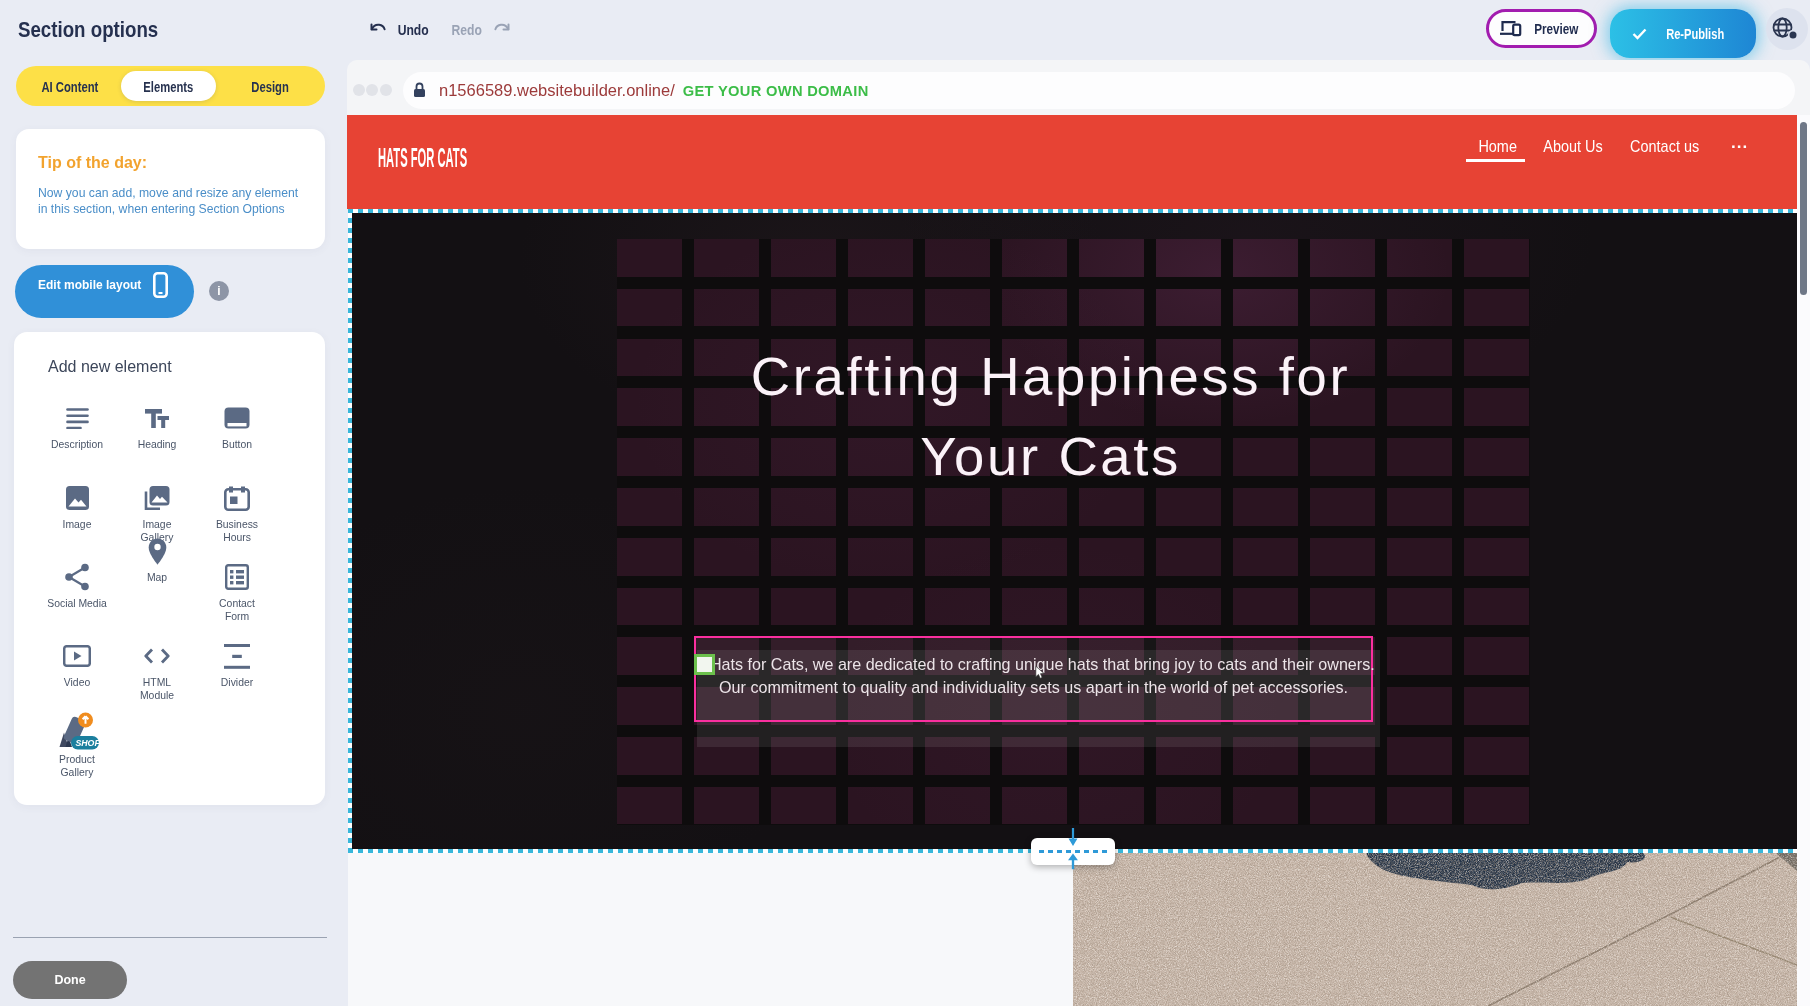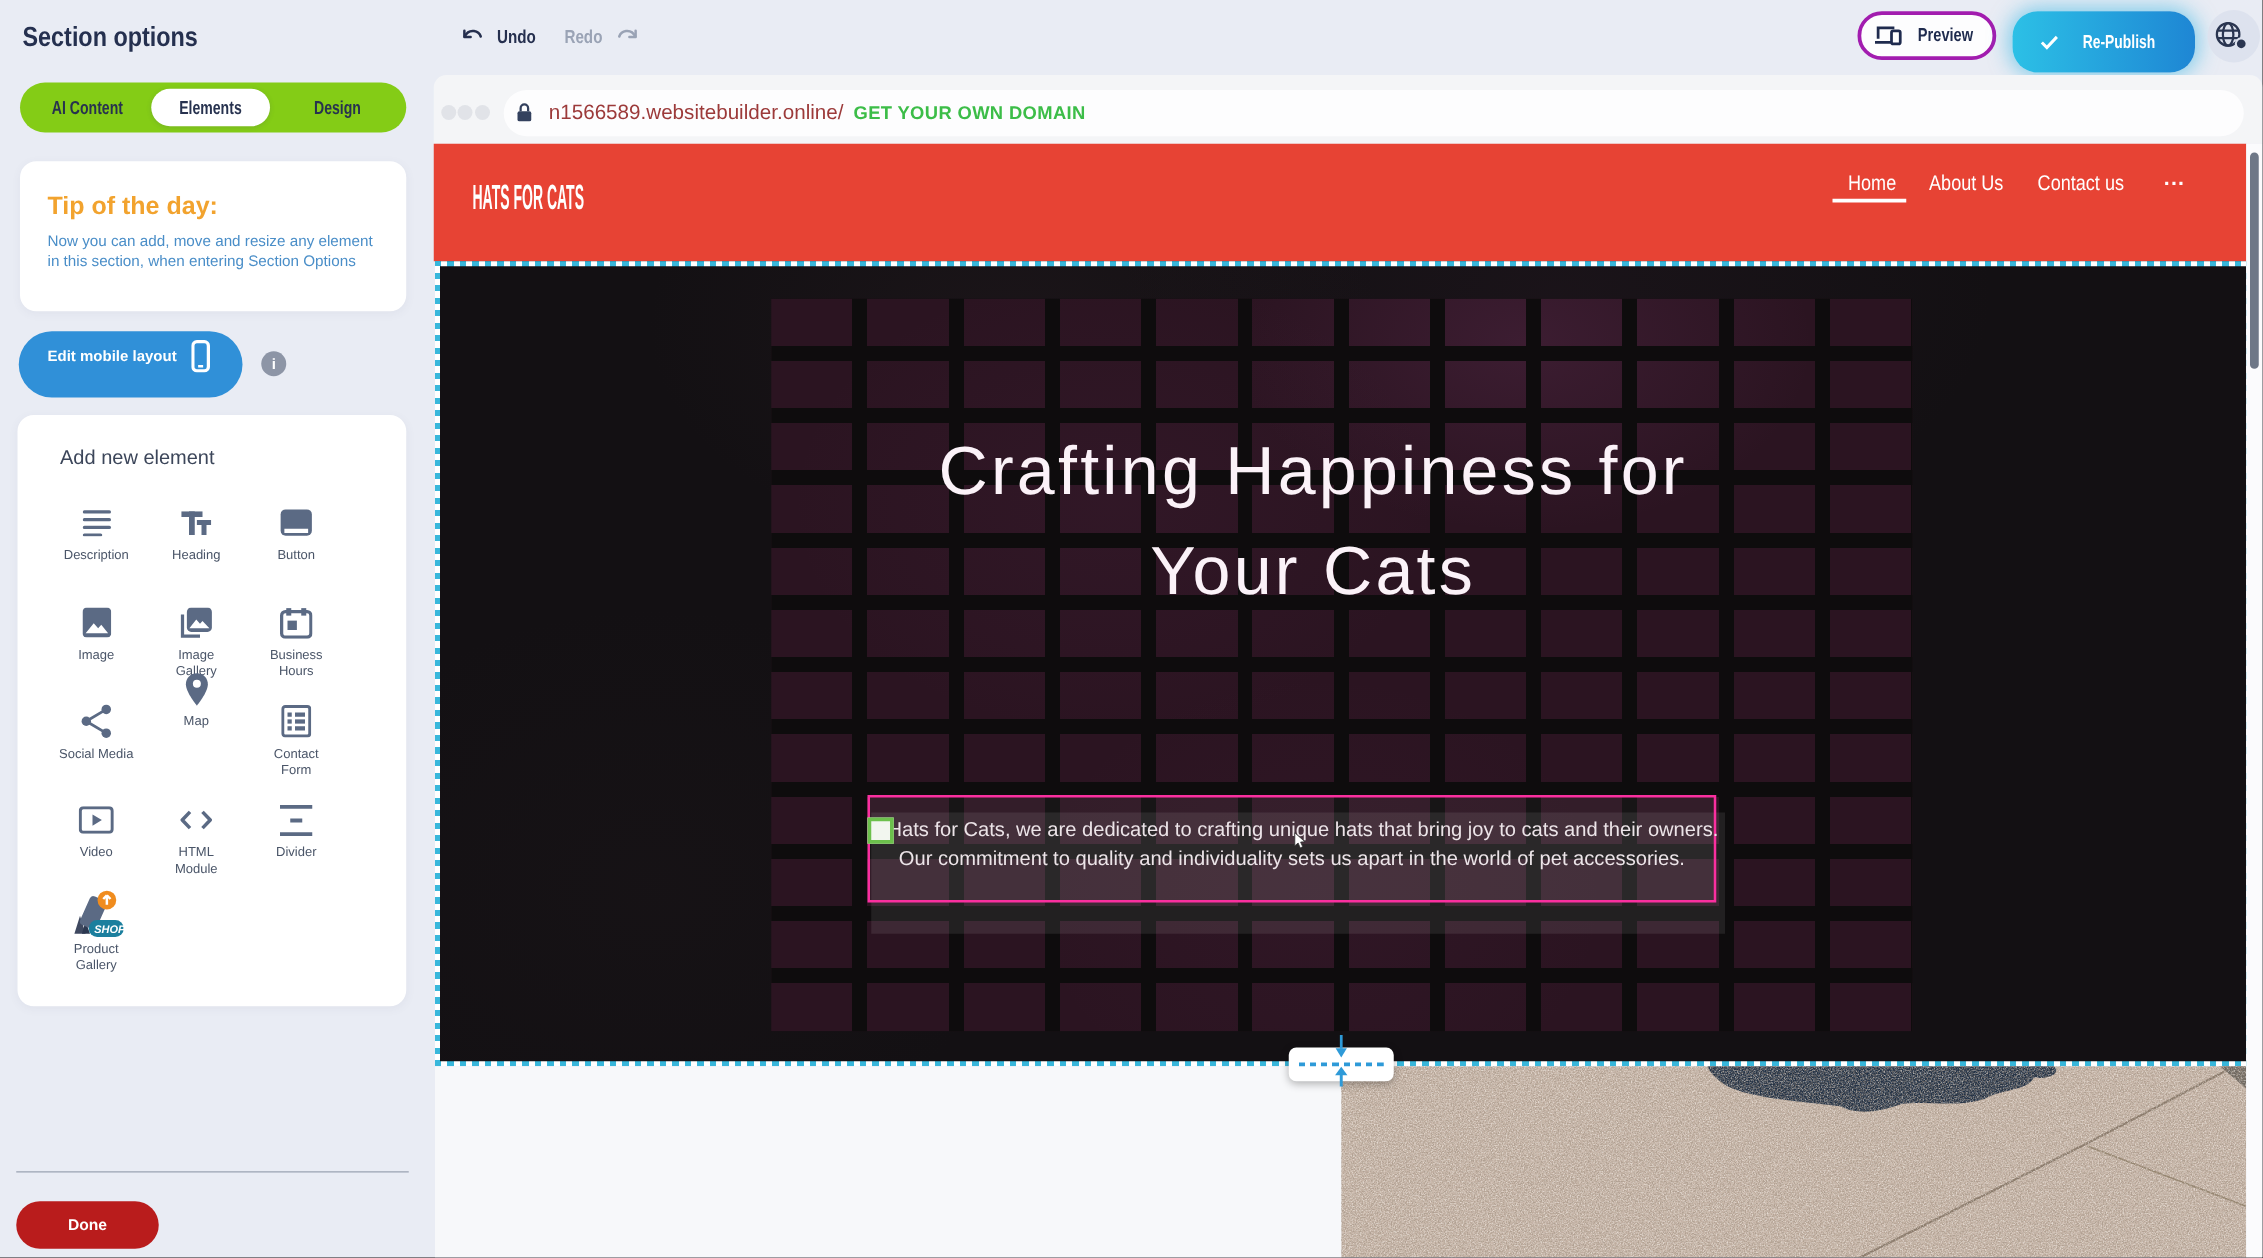--- a/index.html
+++ b/index.html
@@ -13,39 +13,39 @@
 #undoredo .lbl { font-size:15px; font-weight:bold; transform:scaleX(0.81); }
 #undoredo .grey { color:#9aa3b5; }
 .pillbtn { border-radius:20px; display:flex; align-items:center; justify-content:center; }
 #previewbtn { left:1486px; top:9px; width:111px; height:39px; background:#fdfdfe; border:3px solid #a21caf; }
 #previewbtn span { font-size:15px; font-weight:bold; color:#1f2b4e; margin-left:6px; transform:scaleX(0.78); }
 #republish { left:1610px; top:9px; width:146px; height:49px; background:linear-gradient(90deg,#2cc0e6,#1e86d4); box-shadow:0 0 16px 3px rgba(41,178,226,0.55); }
 #republish span { font-size:15px; font-weight:bold; color:#fff; margin-left:9px; transform:scaleX(0.74); }
 #globebtn { left:1766px; top:8px; width:42px; height:42px; border-radius:50%; background:#dde2ee; display:flex; align-items:center; justify-content:center; }
 
 
-#tabs { left:16px; top:66px; width:309px; height:40px; background:#84cc16; border-radius:20px; }
+#tabs { left:16px; top:66px; width:309px; height:40px; background:#fde047; border-radius:20px; }
 #tabs .tab { position:absolute; top:0; height:40px; display:flex; align-items:center; justify-content:center; font-size:15px; font-weight:bold; color:#27324f; }
 #tabs .tab span { transform:scaleX(0.75); }
 #tab-ai { left:0; width:107px; }
 #tabs #tab-el { left:105px; width:95px; height:30px; top:5px; background:#fff; border-radius:15px; box-shadow:0 1px 4px rgba(60,70,100,0.18); }
 #tab-de { left:200px; width:109px; }
 #tipcard { left:16px; top:129px; width:309px; height:120px; background:#fff; border-radius:13px; box-shadow:0 2px 8px rgba(80,90,120,0.06); }
-#tiptitle { left:38px; top:154px; font-size:20px; font-weight:bold; color:#f2a32e; }
+#tiptitle { left:38px; top:154px; font-size:16px; font-weight:bold; color:#f2a32e; }
 #tipbody { left:38px; top:186px; font-size:12.2px; line-height:15.7px; color:#4a8ec8; }
 #editmob { left:15px; top:265px; width:179px; height:53px; background:#3090d8; border-radius:26.5px; justify-content:space-between; padding:0 26px 13px 23px; }
 #editmob span { font-size:12px; font-weight:bold; color:#fff; }
 #infoc { left:209px; top:281px; width:20px; height:20px; border-radius:50%; background:#8d95a6; color:#fff; font-size:12px; font-weight:bold; display:flex; align-items:center; justify-content:center; }
 #elcard { left:14px; top:332px; width:311px; height:473px; background:#fff; border-radius:13px; box-shadow:0 2px 8px rgba(80,90,120,0.06); }
 #eltitle { left:48px; top:358px; font-size:16px; color:#3c465a; }
 .cell { position:absolute; width:86px; text-align:center; }
 .cell .ic { height:30px; display:flex; align-items:center; justify-content:center;font-style:italic; }
 .cell .lb { margin-top:5px; font-size:10.4px; line-height:13px; color:#4a5568; }
 #sep { left:13px; top:937px; width:314px; height:1px; background:#9aa2b1; }
-#donebtn { left:13px; top:961px; width:114px; height:38px; background:#b91c1c; border-radius:19px; color:#fff; font-size:12.5px; font-weight:bold; }
+#donebtn { left:13px; top:961px; width:114px; height:38px; background:#737373; border-radius:19px; color:#fff; font-size:12.5px; font-weight:bold; }
 
 
 #chrome { left:347px; top:60px; width:1463px; height:55px; background:#f4f5f7; border-radius:10px 10px 0 0; }
 #urlpill { left:403px; top:72px; width:1392px; height:37px; background:#fdfdfe; border-radius:18.5px; }
 .dot { position:absolute; width:12px; height:12px; border-radius:50%; background:#e1e3e8; top:84px; }
 #urltext { left:439px; top:81px; font-size:16.5px; color:#9c3a3a; }
 #urltext b { color:#3cbd48; font-weight:bold; margin-left:8px; font-size:14.7px; letter-spacing:0.3px; }
 #redhead { left:347px; top:115px; width:1450px; height:94px; background:#e74334; }
 #logo { left:378px; top:142px; font-size:28px; font-weight:bold; color:#fff; transform:scaleX(0.40); transform-origin:left; }
 .nav { position:absolute; top:137px; font-size:17px; color:#fff; transform:scaleX(0.85); }

